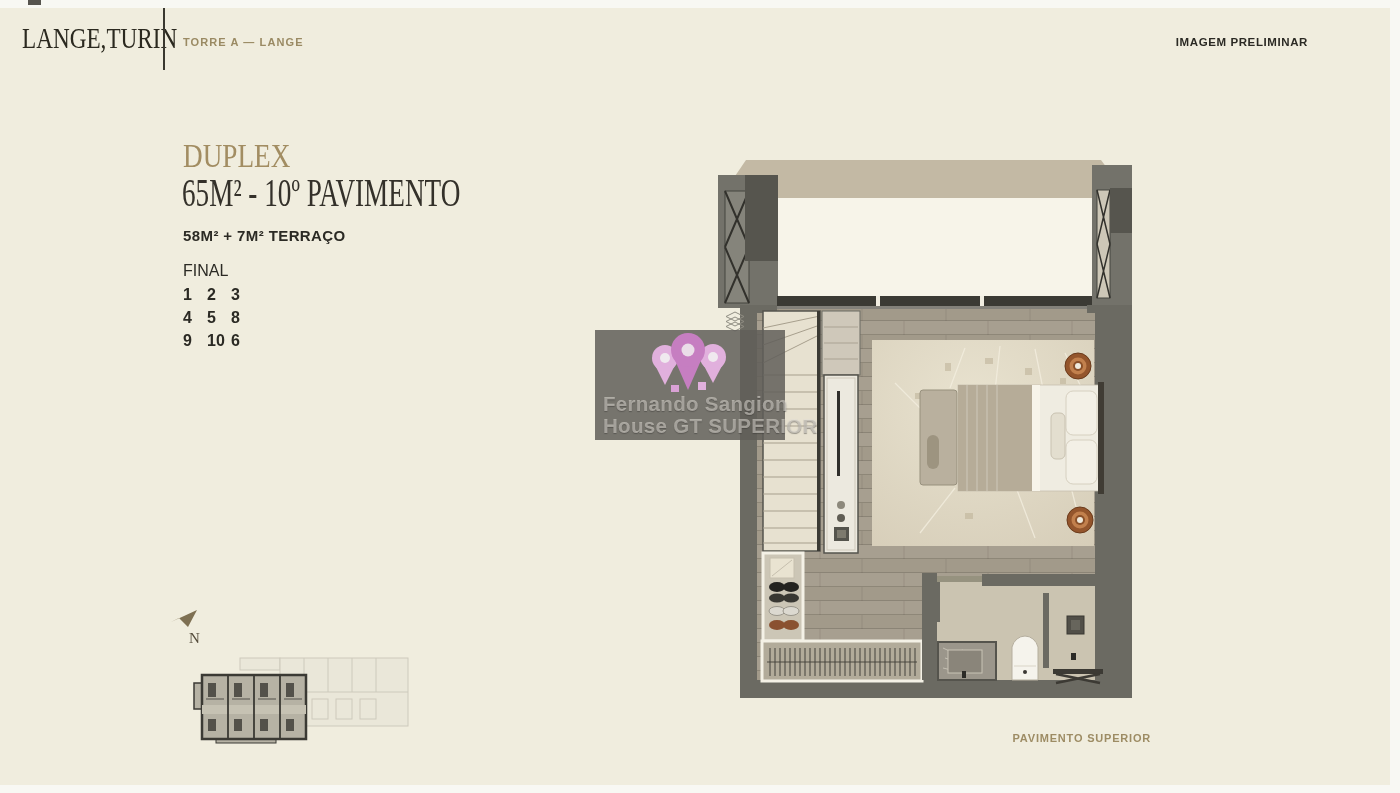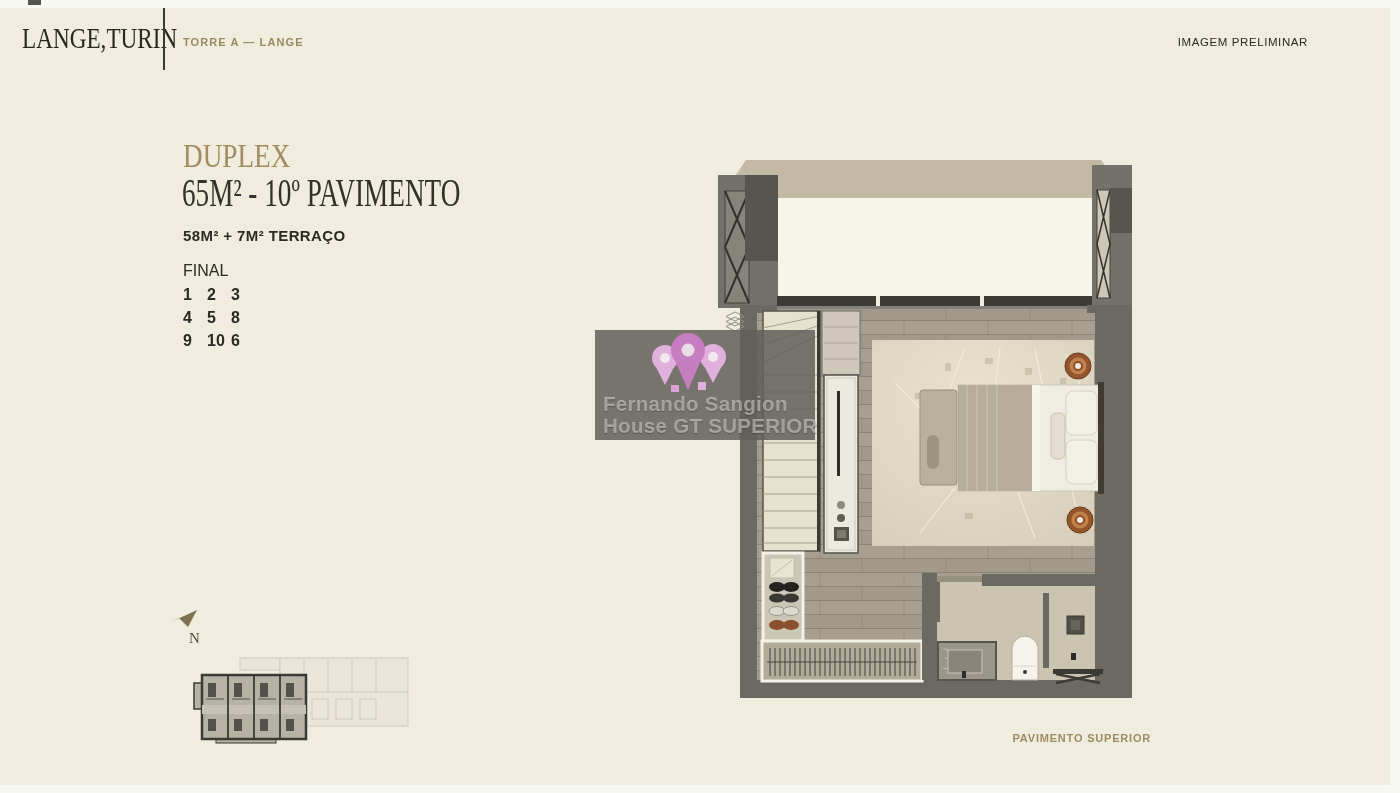--- a/index.html
+++ b/index.html
@@ -4,28 +4,28 @@
 <style>
   html,body{margin:0;padding:0;}
   body{font-family:"Liberation Sans",sans-serif;}
   .stage{position:relative;width:1400px;height:793px;background:#f8f8f3;overflow:hidden;}
   .abs{position:absolute;}
   .slide{position:absolute;left:0;top:8px;width:1390px;height:777px;background:#f0edde;}
   .serif{font-family:"Liberation Serif",serif;}
   .logo{left:22px;top:14px;font-size:29px;color:#2b291f;letter-spacing:0px;transform:scaleX(.8);transform-origin:left top;white-space:nowrap;}
   .vdiv{left:163px;top:0px;width:1.5px;height:62px;background:#3a382f;}
   .subtitle{left:183px;top:28px;font-size:11px;font-weight:bold;letter-spacing:1.1px;color:#9a8a63;text-align:right;}
-  .disclaimer{right:82px;top:28px;font-size:11.5px;font-weight:normal;letter-spacing:.6px;color:#2b2a24;}
+  .disclaimer{right:82px;top:28px;font-size:11.5px;font-weight:bold;letter-spacing:.6px;color:#2b2a24;}
   .duplex{left:183px;top:129px;font-size:34px;color:#a28d62;transform:scaleX(.8);transform-origin:left top;white-space:nowrap;}
   .title{left:182px;top:161px;font-size:40px;color:#34312a;transform:scaleX(.68);transform-origin:left top;white-space:nowrap;}
   .area{left:183px;top:219px;font-size:15px;font-weight:bold;letter-spacing:.4px;color:#2b2a24;}
   .final-label{left:183px;top:254px;font-size:16px;font-weight:normal;color:#2b2a24;}
   .final-grid{left:183px;top:278px;display:grid;grid-template-columns:24px 24px 28px;row-gap:5px;font-size:16px;font-weight:bold;color:#2b2a24;}
   .caption{left:715px;top:724px;width:436px;text-align:right;font-size:11px;font-weight:bold;letter-spacing:.8px;color:#9d8c64;}
-  .watermark{left:595px;top:330px;width:220px;height:110px;background:rgba(96,94,89,.85);}
+  .watermark{left:595px;top:330px;width:190px;height:110px;background:rgba(96,94,89,.85);}
   .wm-text{position:absolute;left:8px;font-size:20.5px;font-weight:bold;letter-spacing:.3px;color:rgba(232,229,221,.52);text-shadow:0 1px 1px rgba(55,53,50,.45);white-space:nowrap;}
   .notch{left:28px;top:0;width:13px;height:5px;background:#56544e;}
 </style>
 </head>
 <body>
 
 <div class="stage">
   <div class="slide"></div>
   <div class="abs notch"></div>
 

